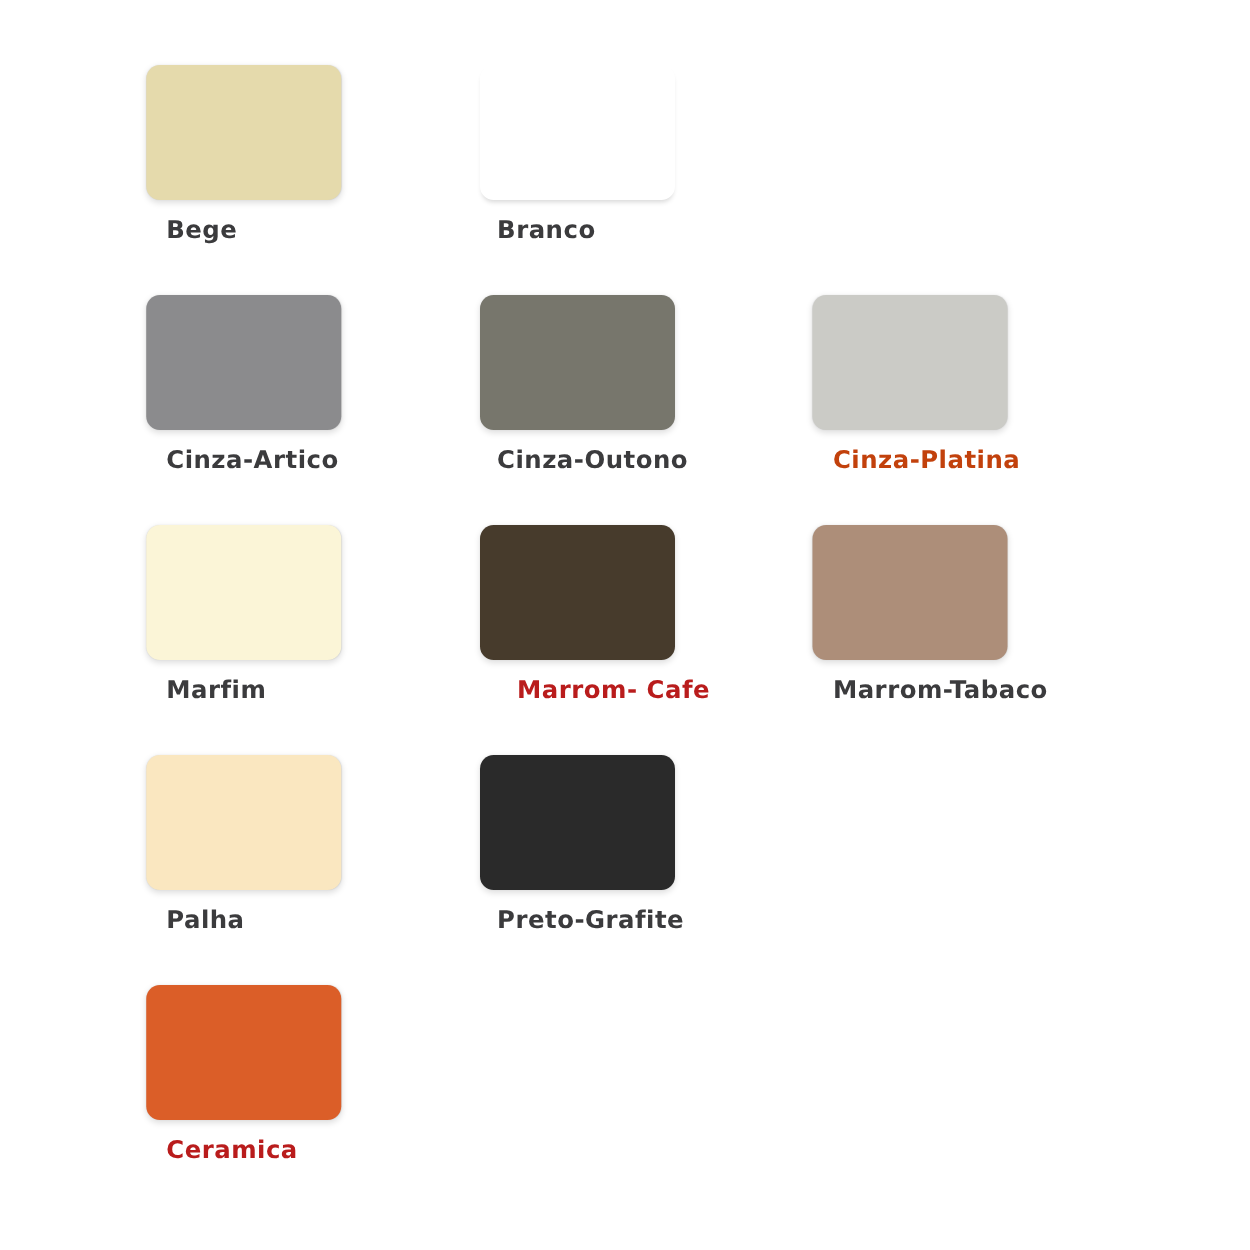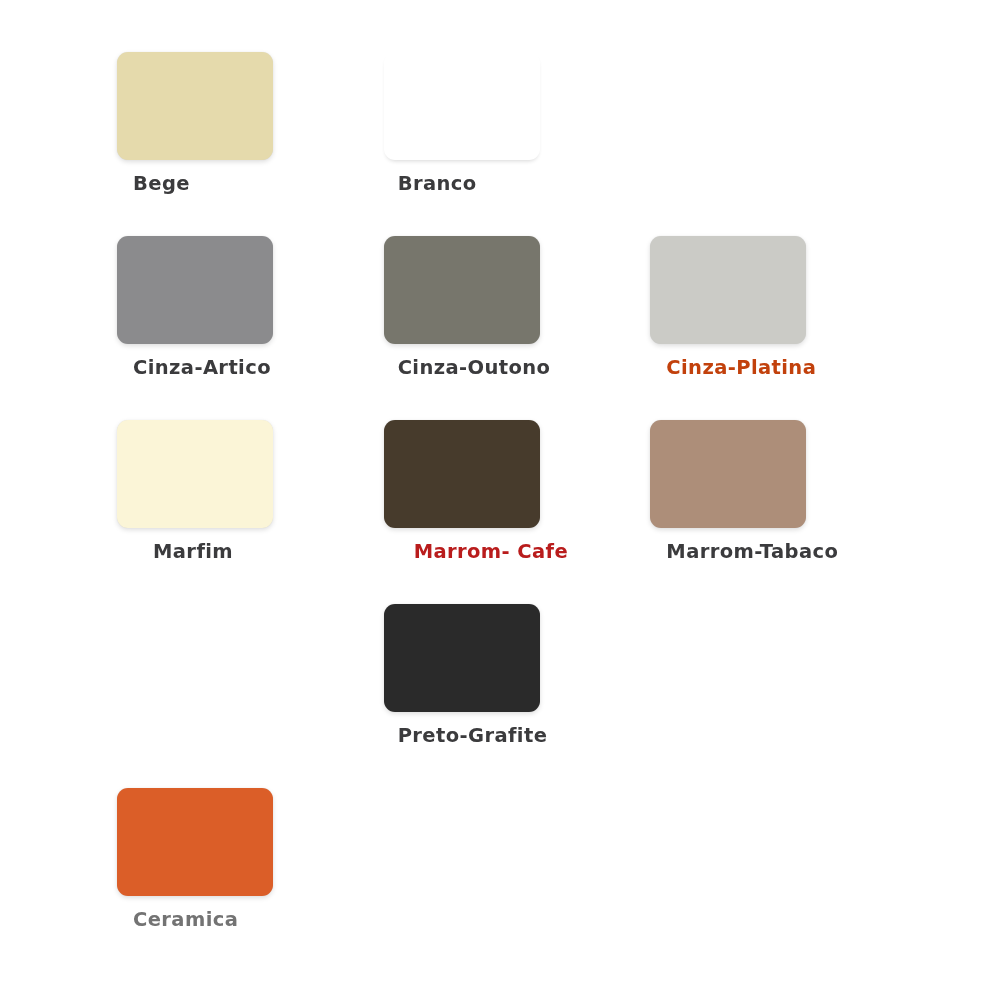--- a/index.html
+++ b/index.html
@@ -85,32 +85,36 @@
       <div class="swatch-cell col-2" style="grid-area: 2 / 2;">
         <div class="swatch-chip" title="Cinza-Outono" style="background: rgb(119, 118, 108);"></div>
         <div class="swatch-label" style="color: rgb(59, 59, 61);">Cinza-Outono</div>
       </div>
       <div class="swatch-cell col-3" style="grid-area: 2 / 3;">
         <div class="swatch-chip" title="Cinza-Platina" style="background: rgb(203, 203, 198);"></div>
         <div class="swatch-label" style="color: #c2410c;">Cinza-Platina</div>
       </div>
       <div class="swatch-cell col-1" style="grid-area: 3 / 1;">
         <div class="swatch-chip" title="Marfim" style="background: rgb(251, 245, 215);"></div>
-        <div class="swatch-label" style="color: rgb(59, 59, 61); margin-left: 20px;">Marfim</div>
+        <div class="swatch-label" style="color: rgb(59, 59, 61);">Marfim</div>
       </div>
       <div class="swatch-cell col-2" style="grid-area: 3 / 2;">
         <div class="swatch-chip" title="Marrom- Cafe" style="background: rgb(71, 59, 44);"></div>
         <div class="swatch-label" style="color: #b91c1c; margin-left: 16px;">Marrom- Cafe</div>
       </div>
       <div class="swatch-cell col-3" style="grid-area: 3 / 3;">
         <div class="swatch-chip" title="Marrom-Tabaco" style="background: rgb(173, 142, 121);"></div>
         <div class="swatch-label" style="color: rgb(59, 59, 61);">Marrom-Tabaco</div>
       </div>
+      <div class="swatch-cell col-1" style="grid-area: 4 / 1;">
+        <div class="swatch-chip" title="Palha" style="background: rgb(250, 231, 192);"></div>
+        <div class="swatch-label" style="color: rgb(59, 59, 61);">Palha</div>
+      </div>
       <div class="swatch-cell col-2" style="grid-area: 4 / 2;">
         <div class="swatch-chip" title="Preto-Grafite" style="background: rgb(42, 42, 42);"></div>
         <div class="swatch-label" style="color: rgb(59, 59, 61);">Preto-Grafite</div>
       </div>
       <div class="swatch-cell col-1" style="grid-area: 5 / 1;">
         <div class="swatch-chip" title="Ceramica" style="background: rgb(219, 94, 40);"></div>
-        <div class="swatch-label" style="color: #737373;">Ceramica</div>
+        <div class="swatch-label" style="color: #b91c1c;">Ceramica</div>
       </div>
     </div>
 </div>
 
 </body></html>

